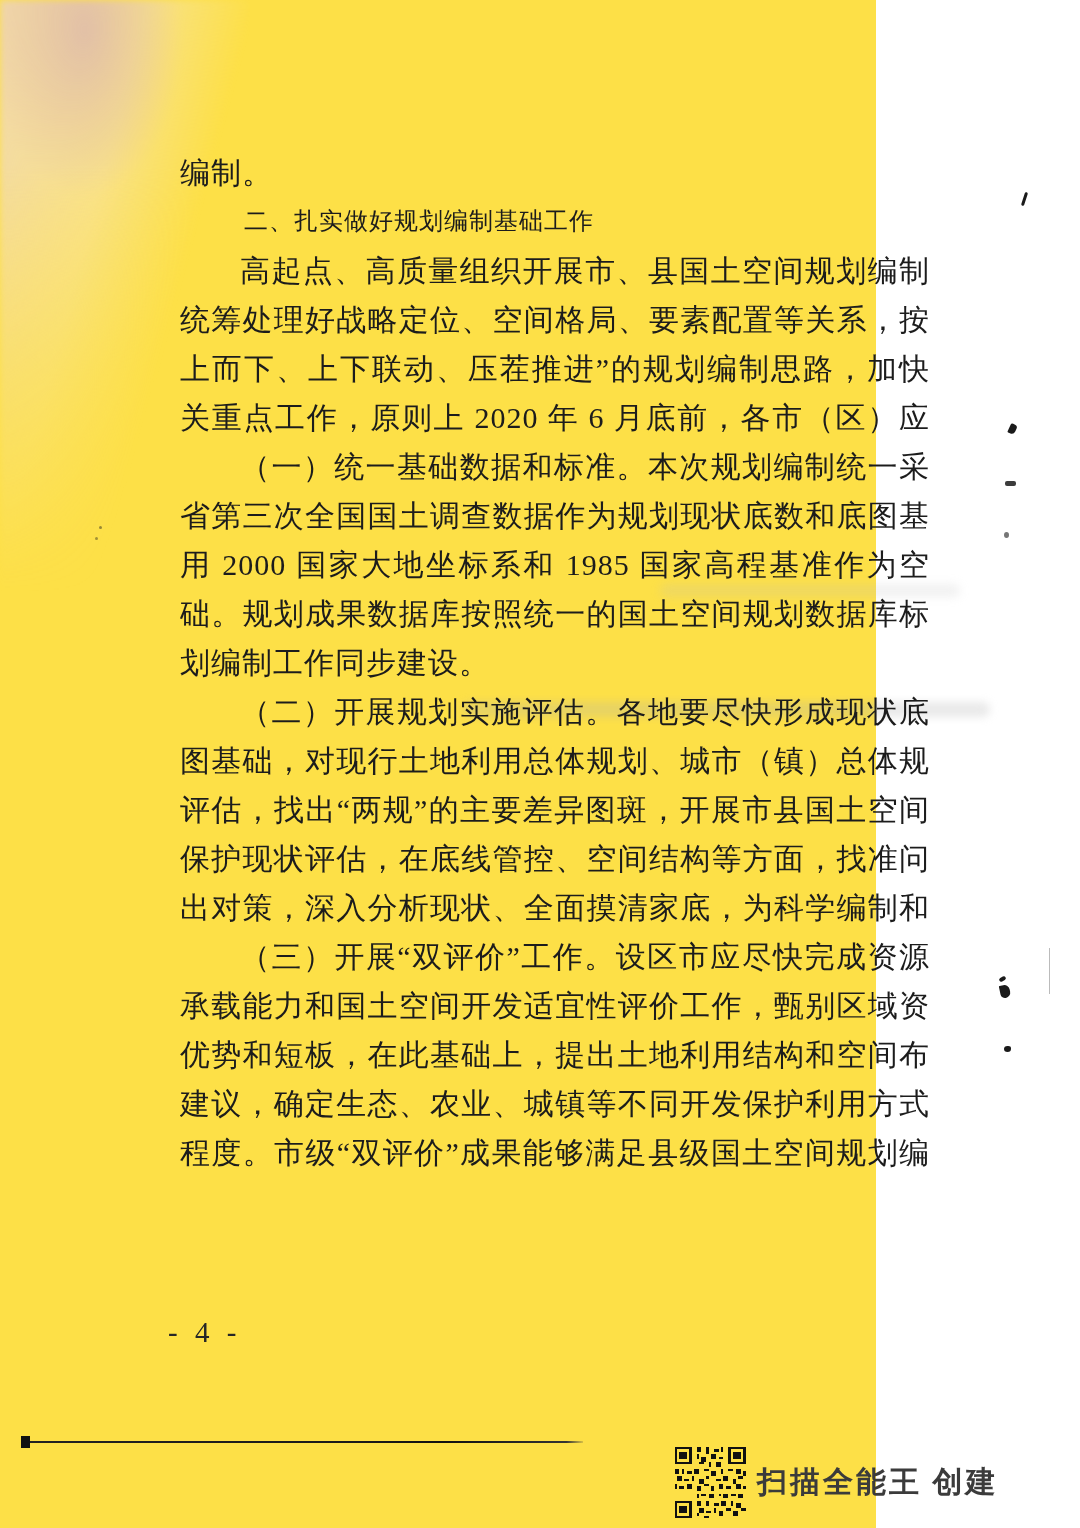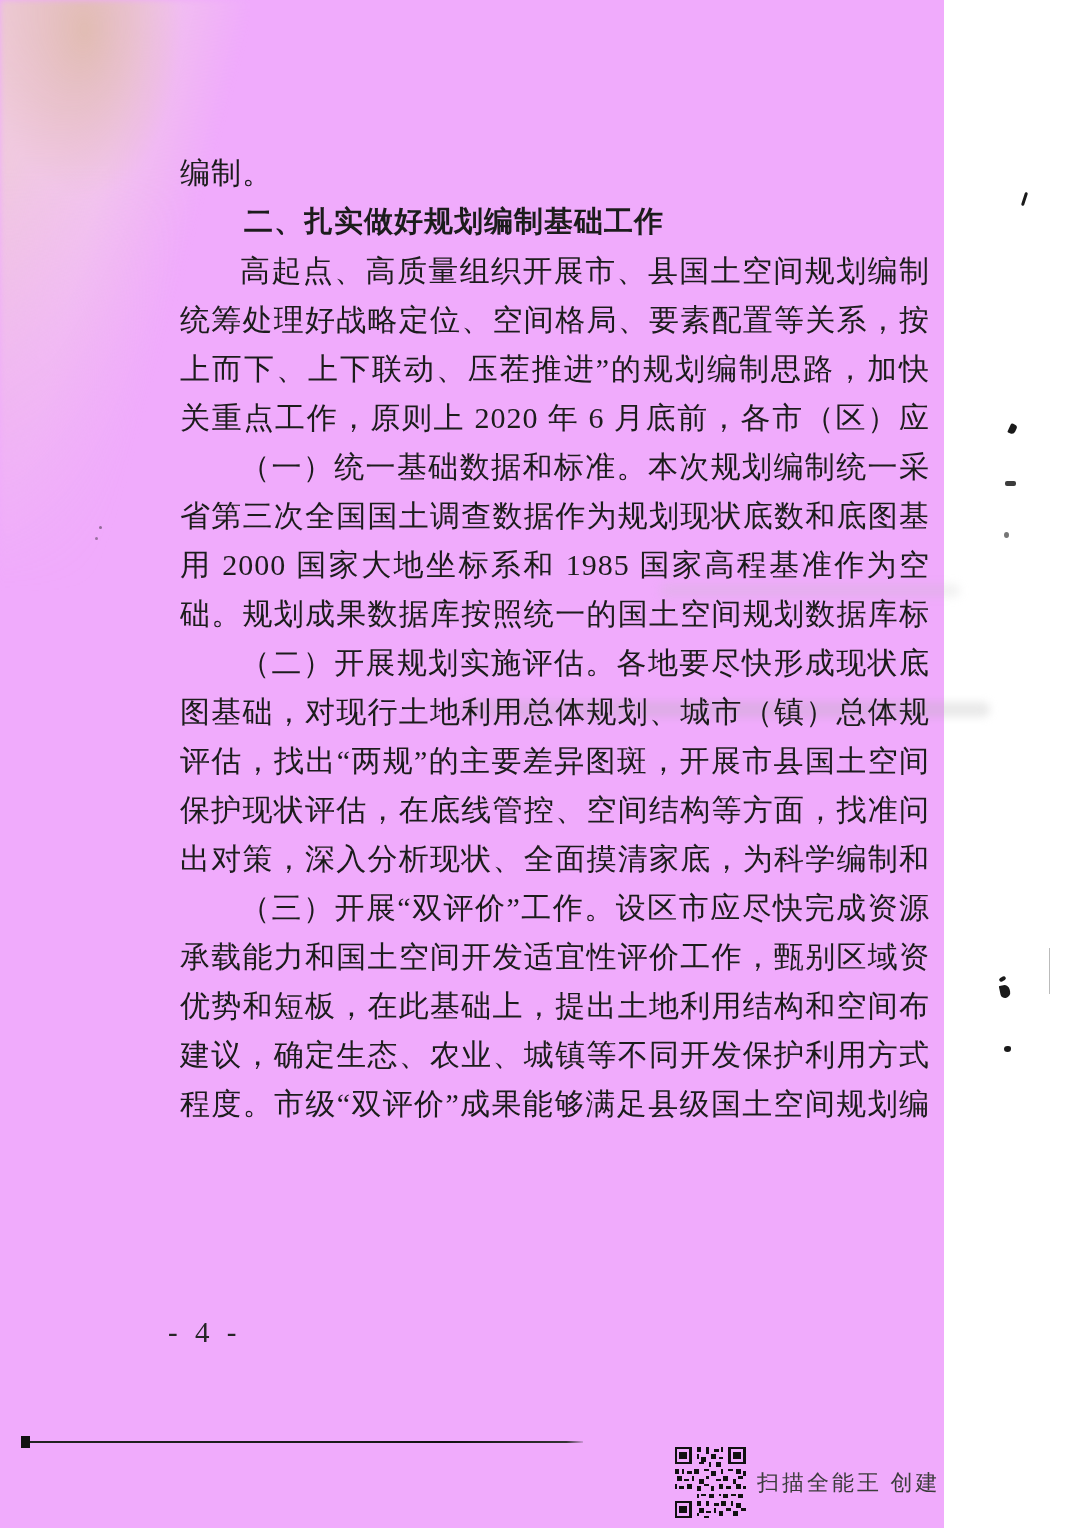--- a/index.html
+++ b/index.html
@@ -6,23 +6,23 @@
     margin: 0;
     padding: 0;
     width: 1080px;
     height: 1528px;
     background: #ffffff;
     overflow: hidden;
     font-family: "Liberation Serif", "DejaVu Serif", serif;
   }
   .page {
     position: relative;
-    width: 944px;
+    width: 876px;
     height: 1528px;
-    background: #f0abfc;
+    background: #fde047;
     color: #1e1e1e;
   }
   
   .fold {
     position: absolute;
     left: 0; top: 0;
     width: 250px; height: 660px;
     background:
       radial-gradient(140px 240px at 85px 30px, rgba(222,186,170,0.85), rgba(222,186,170,0) 70%),
       linear-gradient(105deg, rgba(238,214,203,0.75) 0%, rgba(244,228,219,0.45) 35%, rgba(255,255,255,0) 60%);
@@ -46,23 +46,23 @@
   }
   .ln.just {
     white-space: normal;
     text-align: justify;
     text-align-last: justify;
     text-justify: inter-character;
     overflow: hidden;
   }
   .ln.indent { text-indent: 60px; }
   .ln.heading {
-    font-weight: bold;
+    font-weight: normal;
     text-indent: 64px;
-    font-size: 29px;
+    font-size: 24px;
   }
   .page-number {
     position: absolute;
     left: 168px;
     top: 1316px;
     font-size: 29px;
     letter-spacing: 5px;
     color: #262626;
   }
   
@@ -100,24 +100,25 @@
     left: 673px; top: 1447px;
     display: flex;
     align-items: center;
   }
   .qr {
     width: 74px; height: 71px;
     display: block;
   }
   .scan-footer .wm-text {
     margin-left: 10px;
-    font-size: 22px;
+    font-size: 30px;
     letter-spacing: 3px;
     color: #3b3b3b;
     white-space: pre;
+    font-weight: bold;
   }
 </style>
 </head>
 <body>
 
 <div class="page">
 
   <div class="fold"></div>
 
   <div class="smudge smudge-1"></div>
@@ -127,20 +128,21 @@
     <div class="ln">编制。</div>
     <div class="ln heading">二、扎实做好规划编制基础工作</div>
     <div class="ln indent just">高起点、高质量组织开展市、县国土空间规划编制工作，</div>
     <div class="ln just">统筹处理好战略定位、空间格局、要素配置等关系，按照“自</div>
     <div class="ln just">上而下、上下联动、压茬推进”的规划编制思路，加快推进有</div>
     <div class="ln just">关重点工作，原则上 2020 年 6 月底前，各市（区）应完成“双</div>
     <div class="ln indent just">（一）统一基础数据和标准。本次规划编制统一采用陕西</div>
     <div class="ln just">省第三次全国国土调查数据作为规划现状底数和底图基础，采</div>
     <div class="ln just">用 2000 国家大地坐标系和 1985 国家高程基准作为空间定位基</div>
     <div class="ln just">础。规划成果数据库按照统一的国土空间规划数据库标准与规</div>
+    <div class="ln">划编制工作同步建设。</div>
     <div class="ln indent just">（二）开展规划实施评估。各地要尽快形成现状底数和底</div>
     <div class="ln just">图基础，对现行土地利用总体规划、城市（镇）总体规划进行</div>
     <div class="ln just">评估，找出“两规”的主要差异图斑，开展市县国土空间开发</div>
     <div class="ln just">保护现状评估，在底线管控、空间结构等方面，找准问题，提</div>
     <div class="ln just">出对策，深入分析现状、全面摸清家底，为科学编制和有效实</div>
     <div class="ln indent just">（三）开展“双评价”工作。设区市应尽快完成资源环境</div>
     <div class="ln just">承载能力和国土空间开发适宜性评价工作，甄别区域资源环境</div>
     <div class="ln just">优势和短板，在此基础上，提出土地利用结构和空间布局优化</div>
     <div class="ln just">建议，确定生态、农业、城镇等不同开发保护利用方式的适宜</div>
     <div class="ln just">程度。市级“双评价”成果能够满足县级国土空间规划编制需</div>

